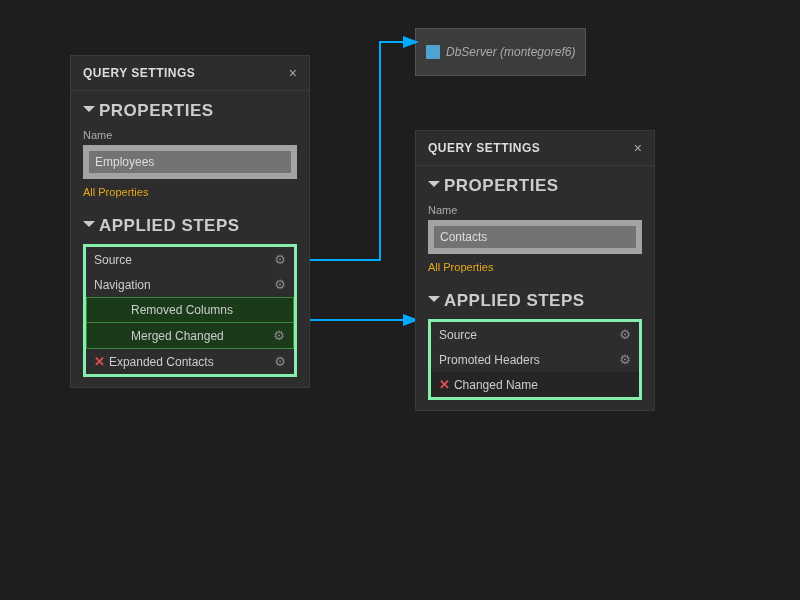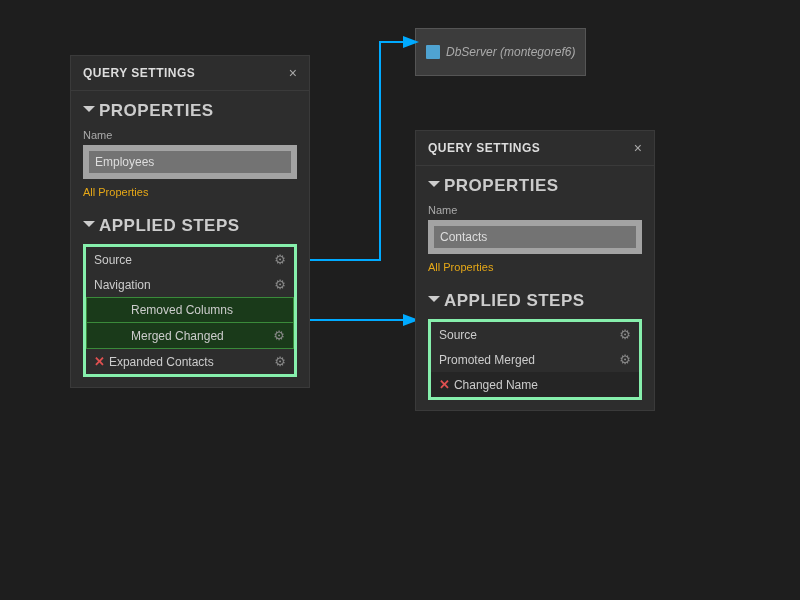--- a/index.html
+++ b/index.html
@@ -282,21 +282,21 @@
 
         <div class="step-item">
           <div class="step-left">
             <span>Source</span>
           </div>
           <span class="gear-icon">⚙</span>
         </div>
 
         <div class="step-item">
           <div class="step-left">
-            <span>Promoted Merged</span>
+            <span>Promoted Headers</span>
           </div>
           <span class="gear-icon">⚙</span>
         </div>
 
         <div class="step-item active-step">
           <div class="step-left">
             <span class="error-x">✕</span>
             <span>Changed Name</span>
           </div>
         </div>

